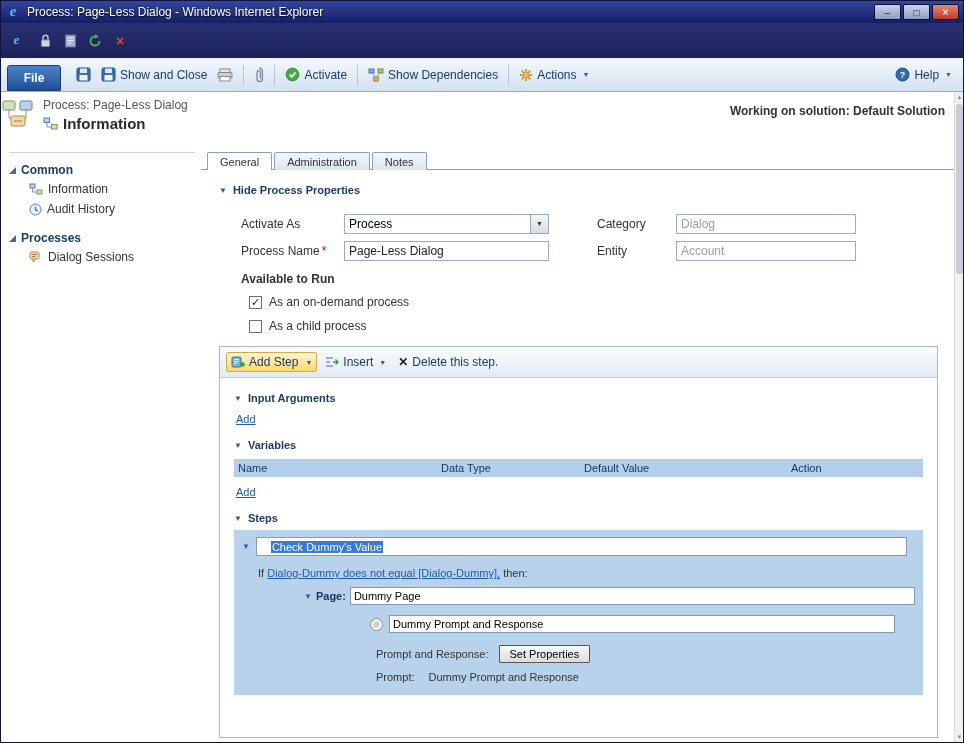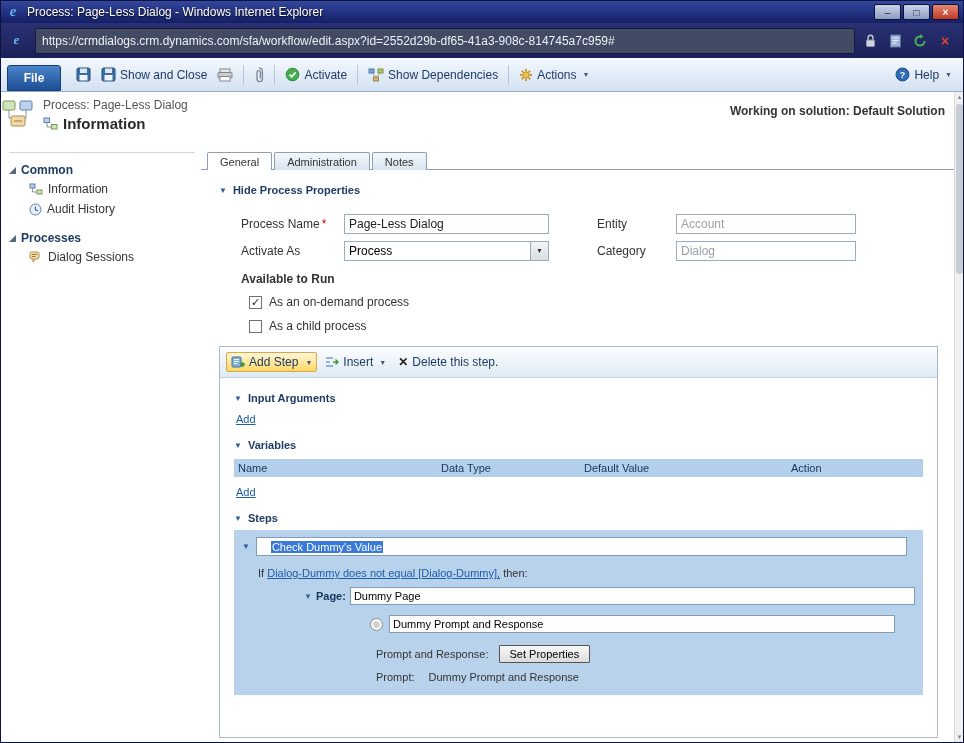--- a/index.html
+++ b/index.html
@@ -124,23 +124,20 @@
     <span class="title-text">Process: Page-Less Dialog - Windows Internet Explorer</span>
     <span class="winbtns">
       <span class="wb">–</span>
       <span class="wb">□</span>
       <span class="wb close">×</span>
     </span>
   </div>
 
   <div class="addressbar">
     <span class="ie-logo small">e</span>
-    <span class="urlwrap">
-      <input class="url" readonly="" value="https://crmdialogs.crm.dynamics.com/sfa/workflow/edit.aspx?id=2552d29b-df65-41a3-908c-814745a7c959#" style="">
-    </span>
     <span class="addr-ico">
       <svg width="11" height="14" viewBox="0 0 11 14">
           <path d="M3 6 L3 4 C3 2.3 4 1.2 5.5 1.2 C7 1.2 8 2.3 8 4 L8 6" fill="none" stroke="#c9ced8" stroke-width="1.4"></path>
           <rect x="1.5" y="6" width="8" height="6.5" rx="1" fill="#cfd5df" stroke="#8a92a2"></rect>
         </svg>
     </span>
     <span class="addr-ico">
       <svg width="13" height="14" viewBox="0 0 13 14">
           <rect x="1.5" y="1" width="10" height="12" fill="#9fb4d8" stroke="#5a6e96"></rect>
           <path d="M3.5 4 H9.5 M3.5 6.5 H9.5 M3.5 9 H7.5" stroke="#e8eef8" stroke-width="1"></path>
@@ -316,33 +313,33 @@
 
         <div class="panel">
 
           <div class="collapse-row">
             <span class="tri">▼</span>
             <span>Hide Process Properties</span>
           </div>
 
           <div class="form-grid">
             <div class="frow">
+              <label class="flabel">Activate As</label>
+              <div class="dropdown">
+                <span>Process</span>
+                <span class="dd-arrow">▼</span>
+              </div>
+              <label class="flabel2">Category</label>
+              <div class="tinput w180 disabled">Dialog</div>
+            </div>
+            <div class="frow">
               <label class="flabel"><span>Process Name</span><span class="req">*</span></label>
               <input class="tinput w205" value="Page-Less Dialog" style="">
               <label class="flabel2">Entity</label>
               <div class="tinput w180 disabled">Account</div>
-            </div>
-            <div class="frow">
-              <label class="flabel">Activate As</label>
-              <div class="dropdown">
-                <span>Process</span>
-                <span class="dd-arrow">▼</span>
-              </div>
-              <label class="flabel2">Category</label>
-              <div class="tinput w180 disabled">Dialog</div>
             </div>
           </div>
 
           <div class="avail">Available to Run</div>
 
           <div class="chkrow">
             <span class="chk">✓</span>
             <span>As an on-demand process</span>
           </div>
           <div class="chkrow">

